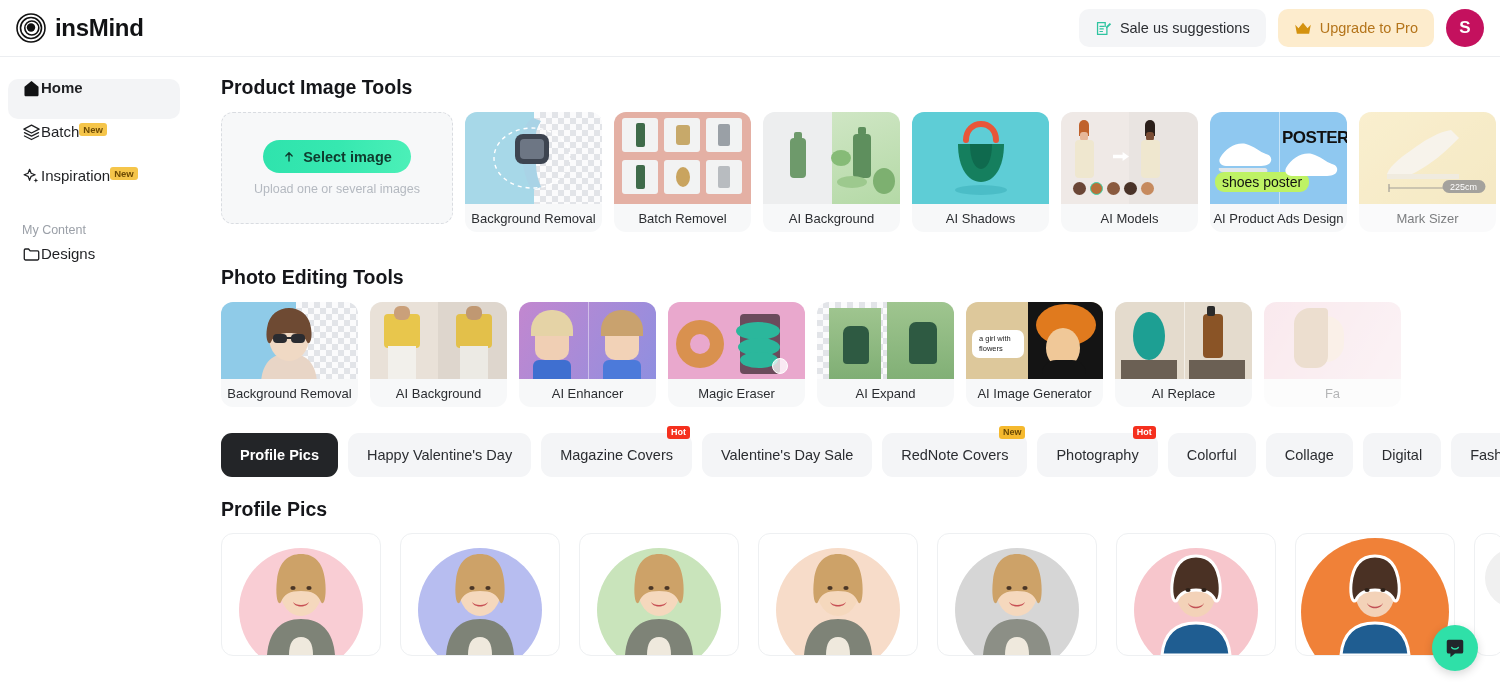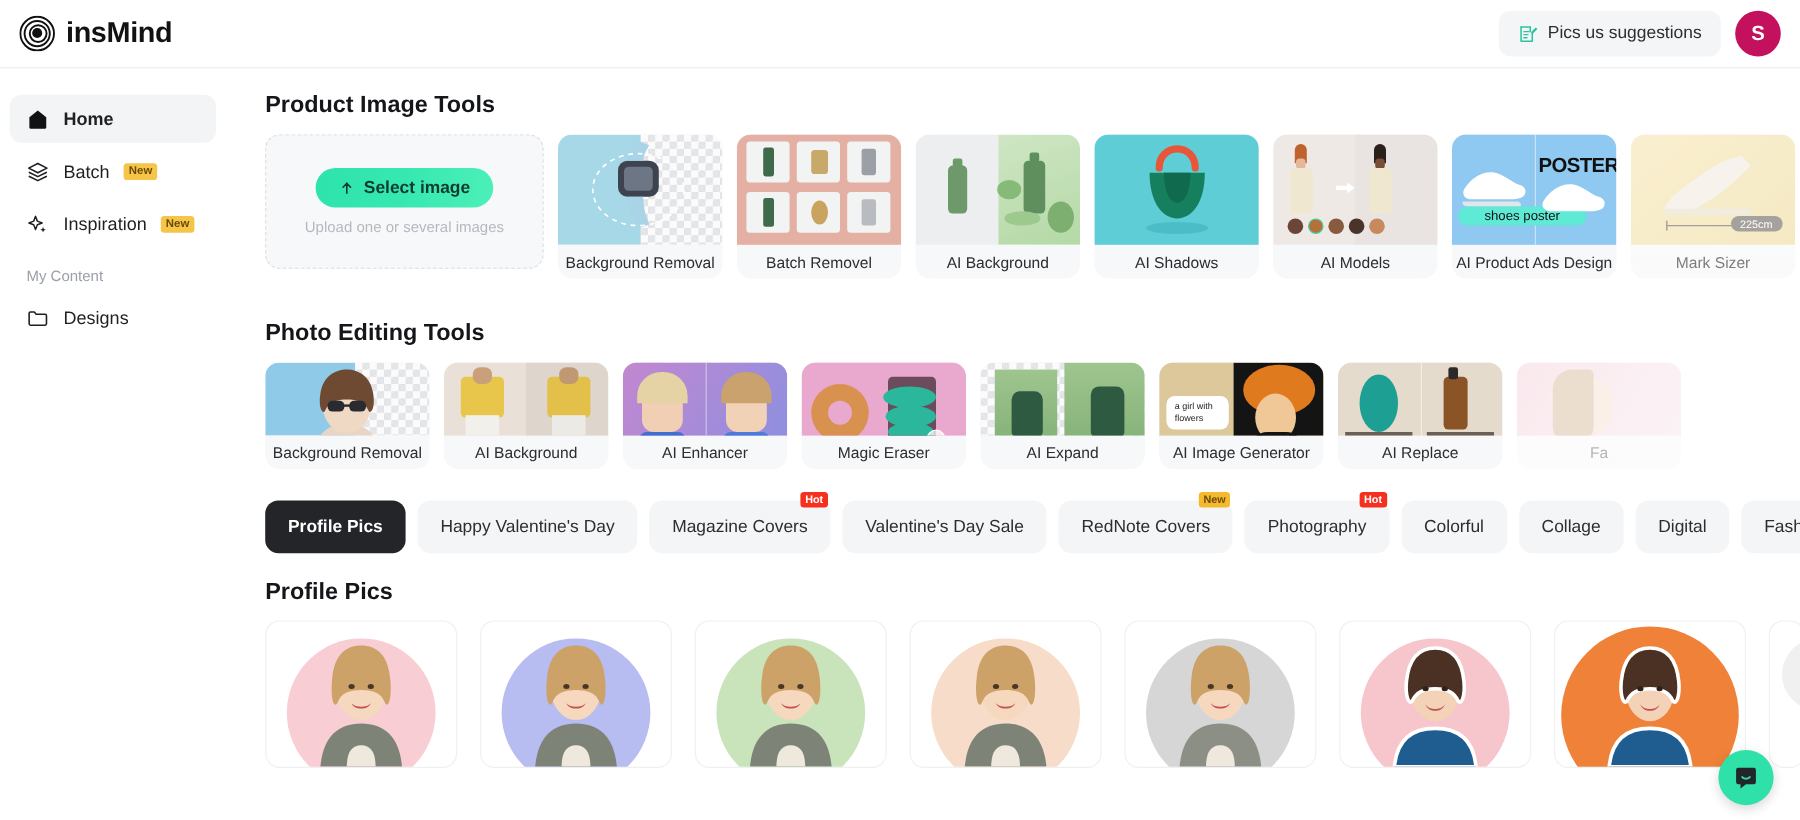--- a/index.html
+++ b/index.html
@@ -56,21 +56,21 @@
 
   
   .sidebar {
     position: absolute; top: 57px; left: 0;
     width: 188px; height: 626px;
     background: #ffffff;
     padding: 22px 8px 0 8px;
     z-index: 30;
   }
   .nav-item {
-    display: flex; align-items: center; gap: 12px;
+    display: flex; align-items: flex-start; 
     height: 40px; padding: 0 14px;
     border-radius: 10px; cursor: pointer;
     margin-bottom: 4px;
   }
   .nav-item.active { background: #f3f4f6; }
   .nav-label { font-size: 15px; color: #1f2023; }
   .nav-item.active .nav-label { font-weight: 700; }
   .nav-icon { width: 19px; height: 19px; flex: none; display:block; }
   .badge-new {
     background: #f5c54a; color: #6d4a04;
@@ -122,21 +122,21 @@
   }
   .tool-thumb { width: 137px; height: 92px; position: relative; overflow: hidden; }
   .tool-name {
     height: 28px; display: flex; align-items: center; justify-content: center;
     font-size: 13px; color: #2b2d31; white-space: nowrap;
   }
 
   
   .row2 { display: flex; gap: 12px; padding-left: 33px; }
   .tool-card2 { width: 137px; flex: none; cursor: pointer; border-radius: 12px; overflow: hidden; background: #f7f8f9; }
-  .tool-thumb2 { width: 137px; height: 61px; position: relative; overflow: hidden; }
+  .tool-thumb2 { width: 137px; height: 77px; position: relative; overflow: hidden; }
 
   
   .half { position: absolute; top: 0; height: 100%; }
   .checker {
     background-image:
       linear-gradient(45deg,#e2e4e8 25%,transparent 25%,transparent 75%,#e2e4e8 75%),
       linear-gradient(45deg,#e2e4e8 25%,transparent 25%,transparent 75%,#e2e4e8 75%);
     background-size: 12px 12px;
     background-position: 0 0, 6px 6px;
     background-color: #fbfbfc;
@@ -207,23 +207,29 @@
   </div>
 
   <div class="header-right">
     <button class="suggest-btn">
       <svg width="17" height="17" viewBox="0 0 20 20" fill="none">
         <path d="M3 3h9v4.5" stroke="#2ec4a0" stroke-width="1.5" stroke-linecap="round"></path>
         <path d="M3 3v14h11V9" stroke="#2ec4a0" stroke-width="1.5" stroke-linecap="round" stroke-linejoin="round"></path>
         <path d="M5.8 7.5h5M5.8 10.5h4M5.8 13.5h3" stroke="#2ec4a0" stroke-width="1.3" stroke-linecap="round"></path>
         <path d="M13.2 7.6l4.2-4.2 1.6 1.6-4.2 4.2-2 .4.4-2z" fill="#2ec4a0"></path>
       </svg>
-      <span>Pics us suggestions</span>
+      <span>Sale us suggestions</span>
     </button>
 
+    <button class="upgrade-btn">
+      <svg width="18" height="15" viewBox="0 0 22 17">
+        <path d="M1.5 4l4 4.2L11 1.6l5.5 6.6L20.5 4l-2 11h-15L1.5 4z" fill="#d4920f"></path>
+      </svg>
+      <span>Upgrade to Pro</span>
+    </button>
 
     <div class="avatar">
       <span>S</span>
     </div>
   </div>
 </div>
 
 <div class="sidebar">
 
   <div class="nav-item active">
@@ -358,21 +364,21 @@
       <div class="tool-name">AI Models</div>
     </div>
 
     <div class="tool-card">
       <div class="tool-thumb" style="background:#8fc8f0;">
         <div style="position:absolute;left:50%;top:0;width:1px;height:100%;background:rgba(255,255,255,.5);"></div>
         <svg viewBox="0 0 68 92" style="position:absolute;left:0;top:0;width:68px;height:92px;">
           <path d="M10 46c6-10 16-16 26-14 8 2 14 8 20 10 4 1 6 4 5 7-1 4-6 5-12 5H16c-5 0-8-4-6-8z" fill="#ffffff"></path>
           <path d="M9 56h45c3 0 4 2 3 4H13c-3 0-5-2-4-4z" fill="#e1e6ea"></path>
         </svg>
-        <div style="position:absolute;left:5px;top:60px;background:#5eead4;border-radius:9px;padding:2px 22px;font-size:11px;color:#111;white-space:nowrap;">shoes poster</div>
+        <div style="position:absolute;left:5px;top:60px;background:#bef264;border-radius:9px;padding:2px 7px;font-size:14px;color:#111;white-space:nowrap;">shoes poster</div>
         <svg viewBox="0 0 69 92" style="position:absolute;left:68px;top:0;width:69px;height:92px;">
           <path d="M8 56c6-10 16-16 26-14 8 2 14 8 20 10 4 1 6 4 5 7-1 4-6 5-12 5H14c-5 0-8-4-6-8z" fill="#ffffff"></path>
         </svg>
         <div style="position:absolute;left:72px;top:16px;font-size:17px;font-weight:800;color:#111;letter-spacing:-.5px;">POSTER</div>
       </div>
       <div class="tool-name">AI Product Ads Design</div>
     </div>
 
     <div class="tool-card" style="opacity:.62;">
       <div class="tool-thumb" style="background:linear-gradient(140deg,#f7e6b2,#efdca0);">

